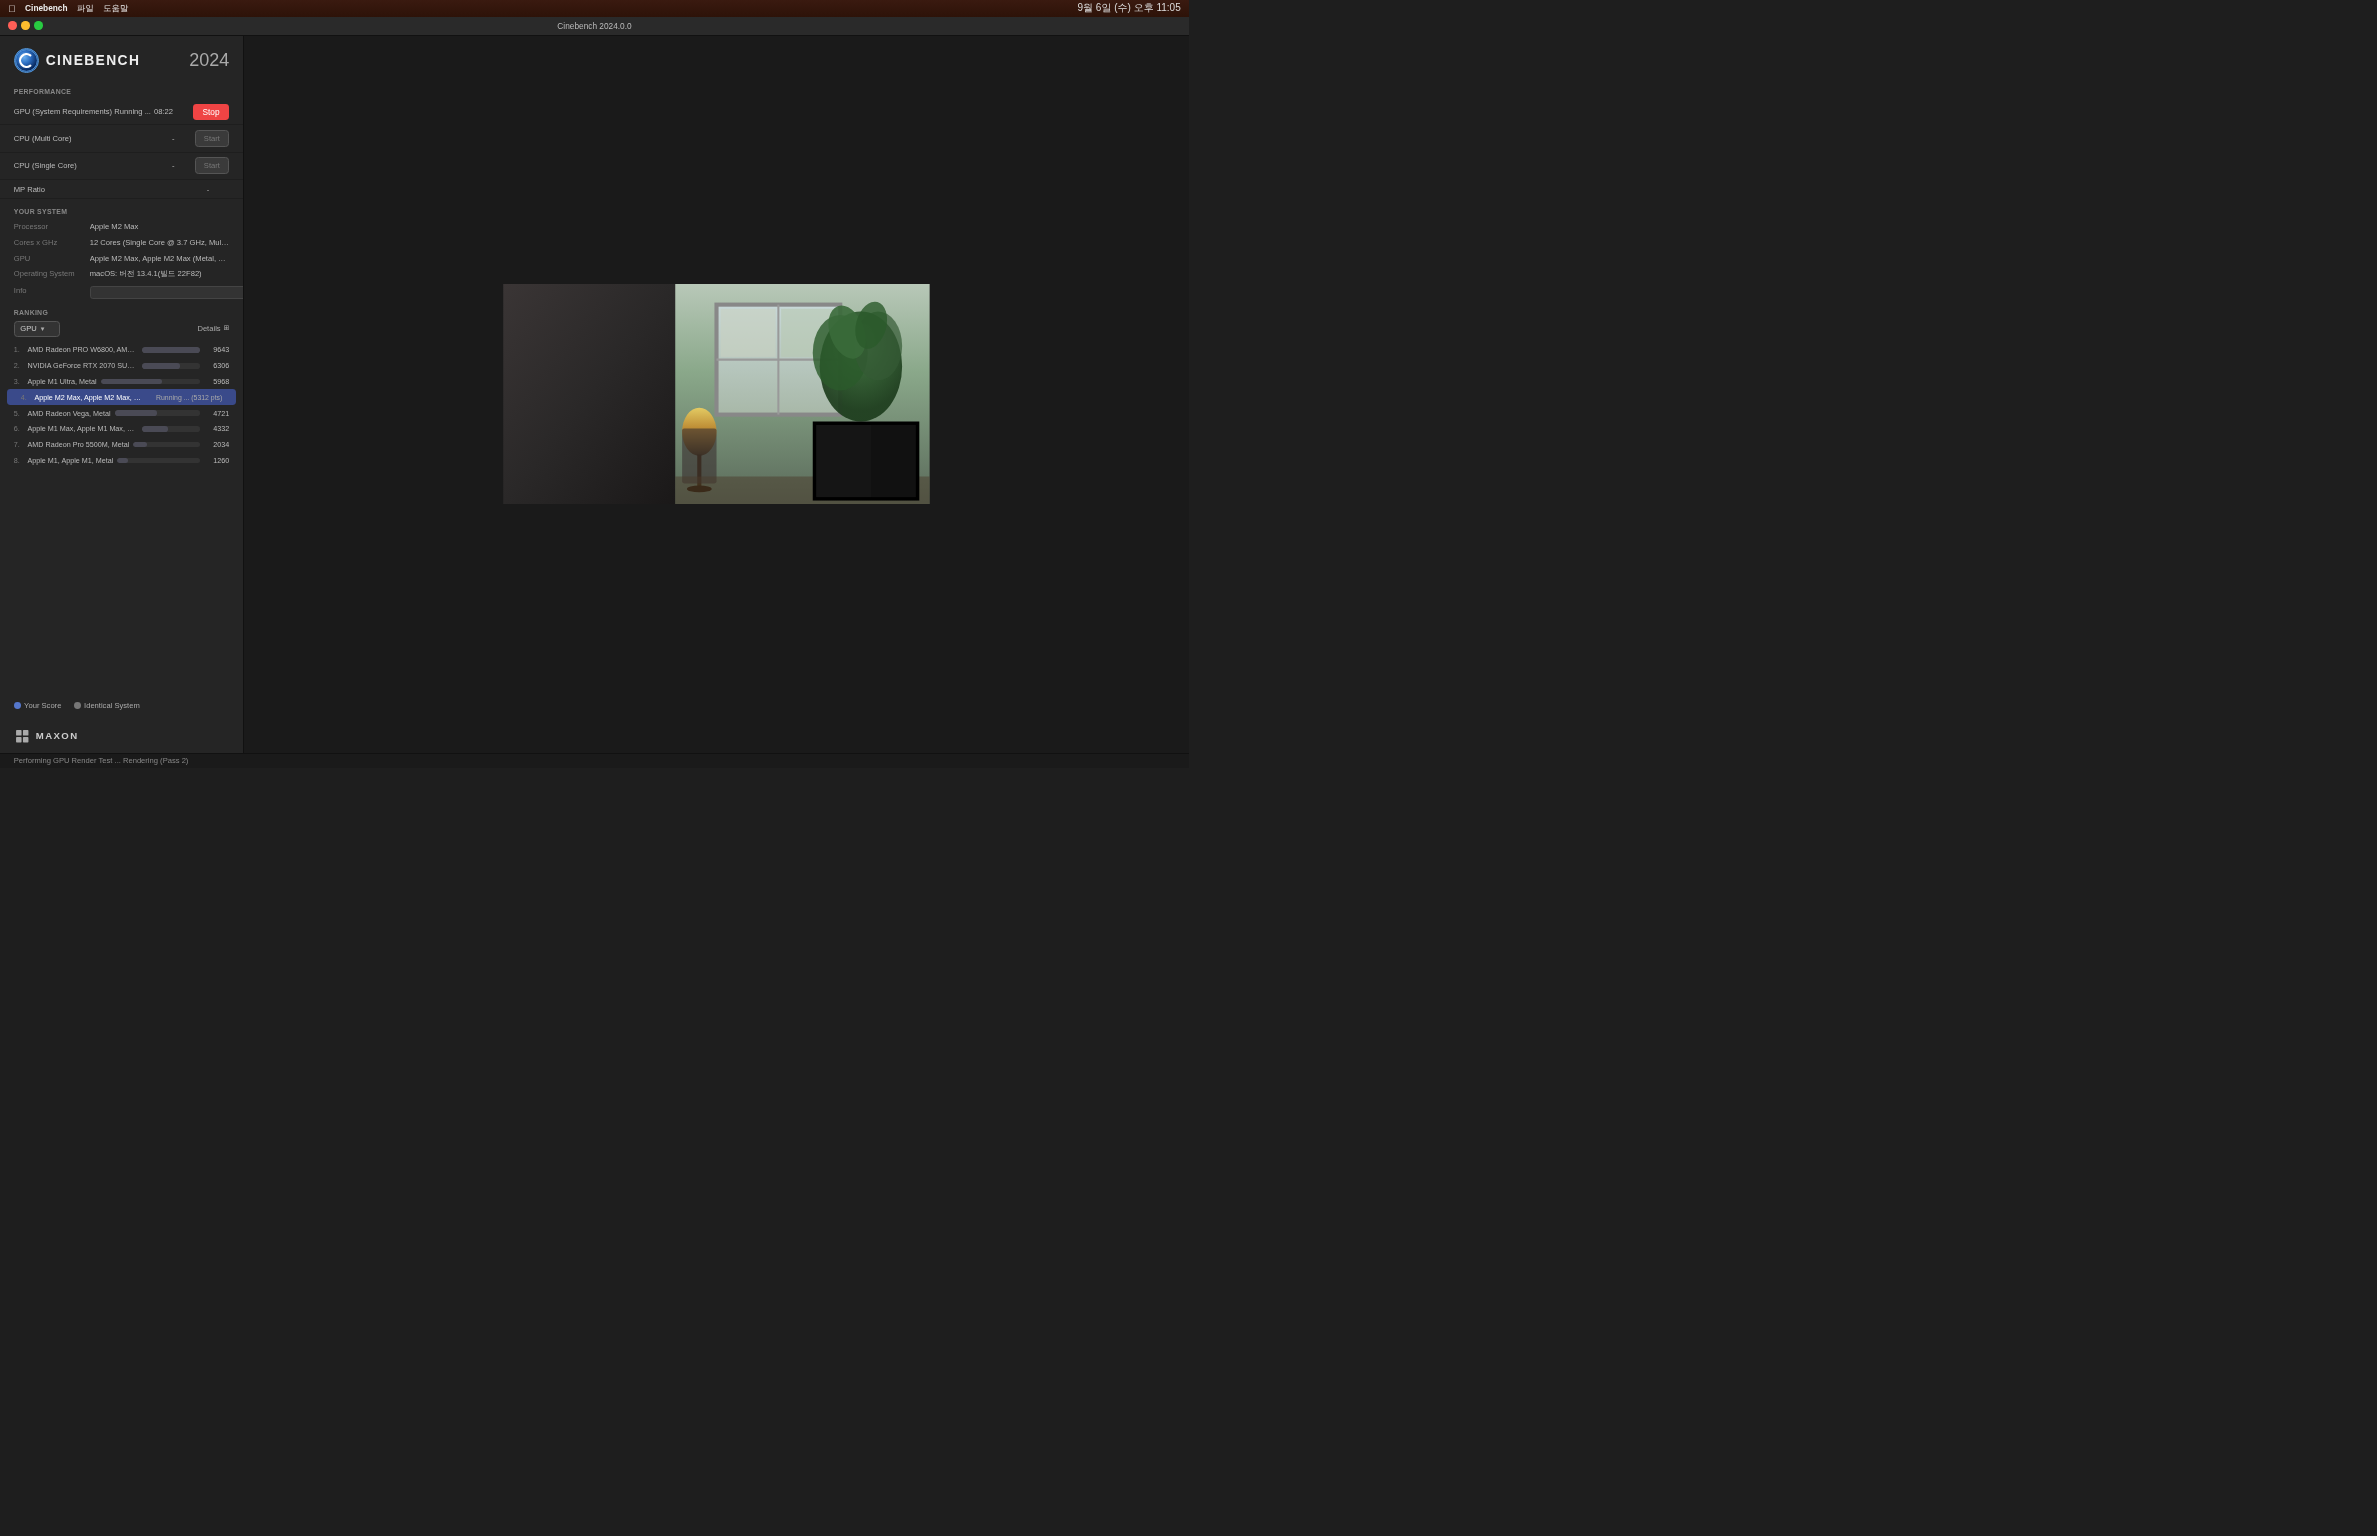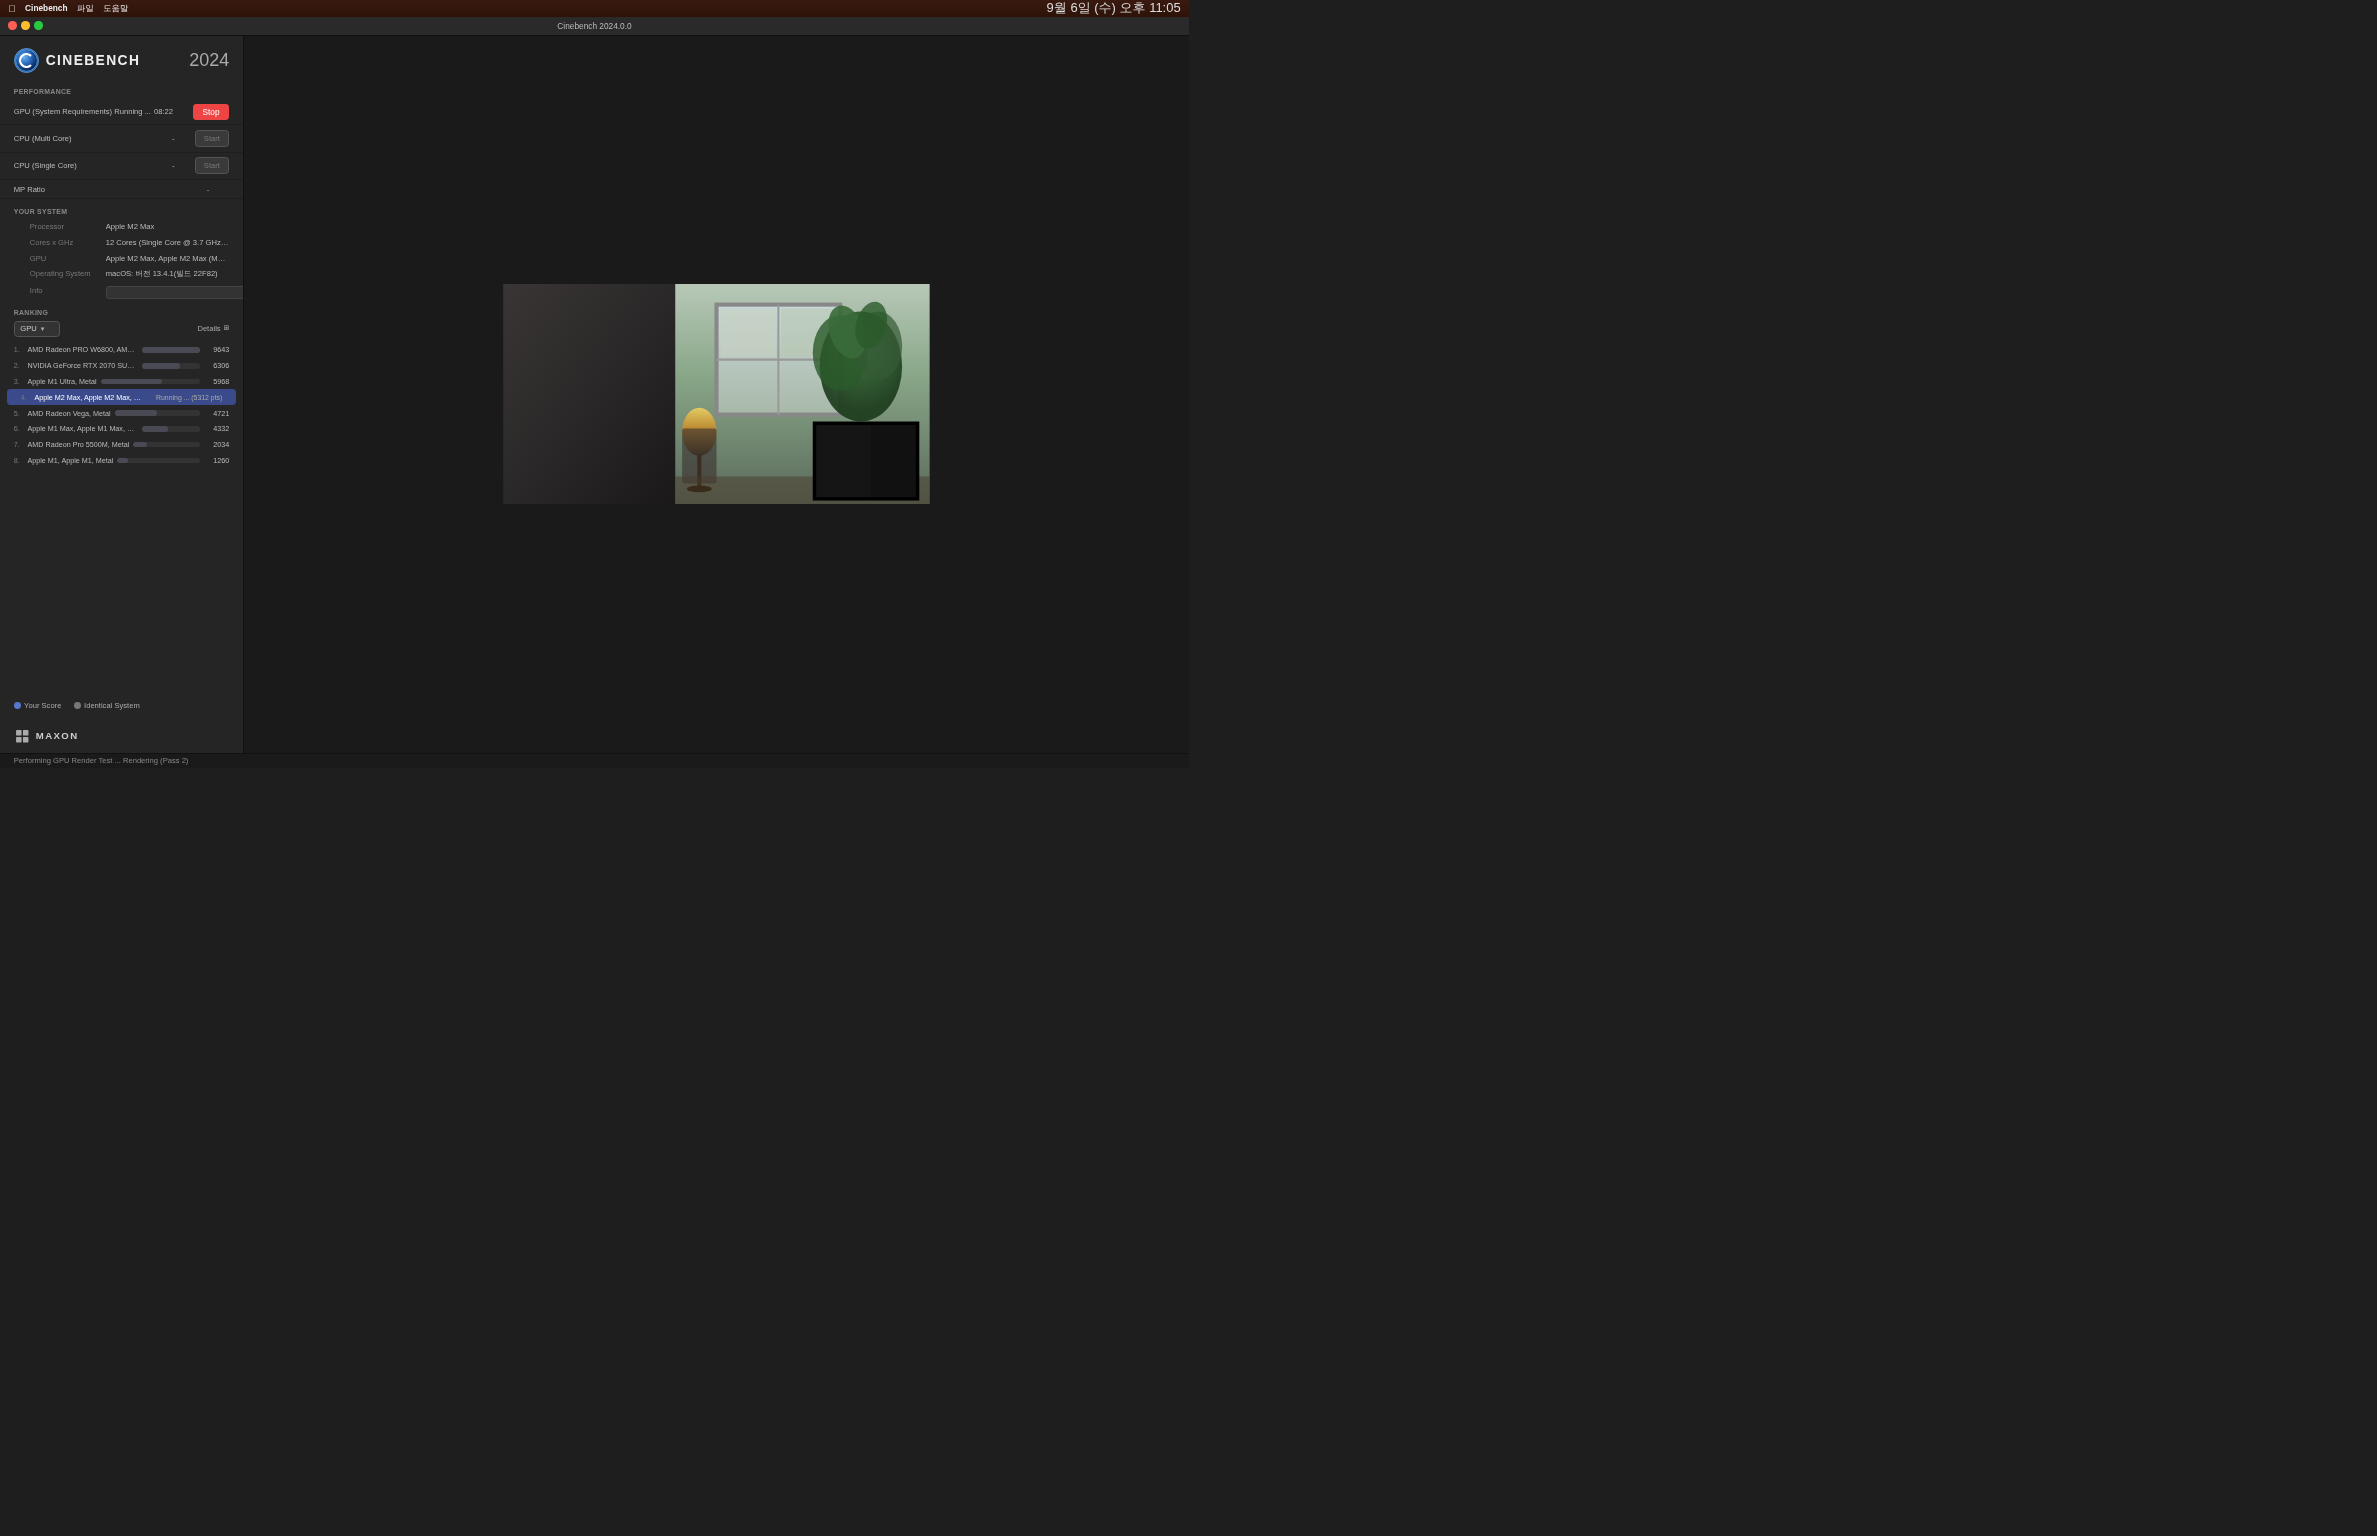--- a/index.html
+++ b/index.html
@@ -26,21 +26,21 @@
     }
     .menubar-left {
       display: flex;
       align-items: center;
       gap: 9.6px;
     }
     .menubar-right {
       display: flex;
       align-items: center;
       gap: 6.9px;
-      font-size: 13px;
+      font-size: 10px;
       color: #ddd;
     }
     .apple-icon { font-size: 9.6px; color: #fff; }
     .menu-item { font-size: 8.3px; color: #eee; cursor: default; }
     .menu-item.bold { font-weight: 600; }
 
     
     .titlebar {
       width: 100%;
       height: 19px;
@@ -178,21 +178,20 @@
       padding: 2.8px 8.3px;
       font-size: 7.6px;
       cursor: default;
     }
 
     
     .sys-row {
       display: flex;
       align-items: flex-start;
       padding: 3.4px 13.8px;
-      margin-left: 16px;
     }
     .sys-key {
       width: 76px;
       min-width: 76px;
       font-size: 7.6px;
       color: #777;
     }
     .sys-val {
       flex: 1;
       font-size: 7.6px;

